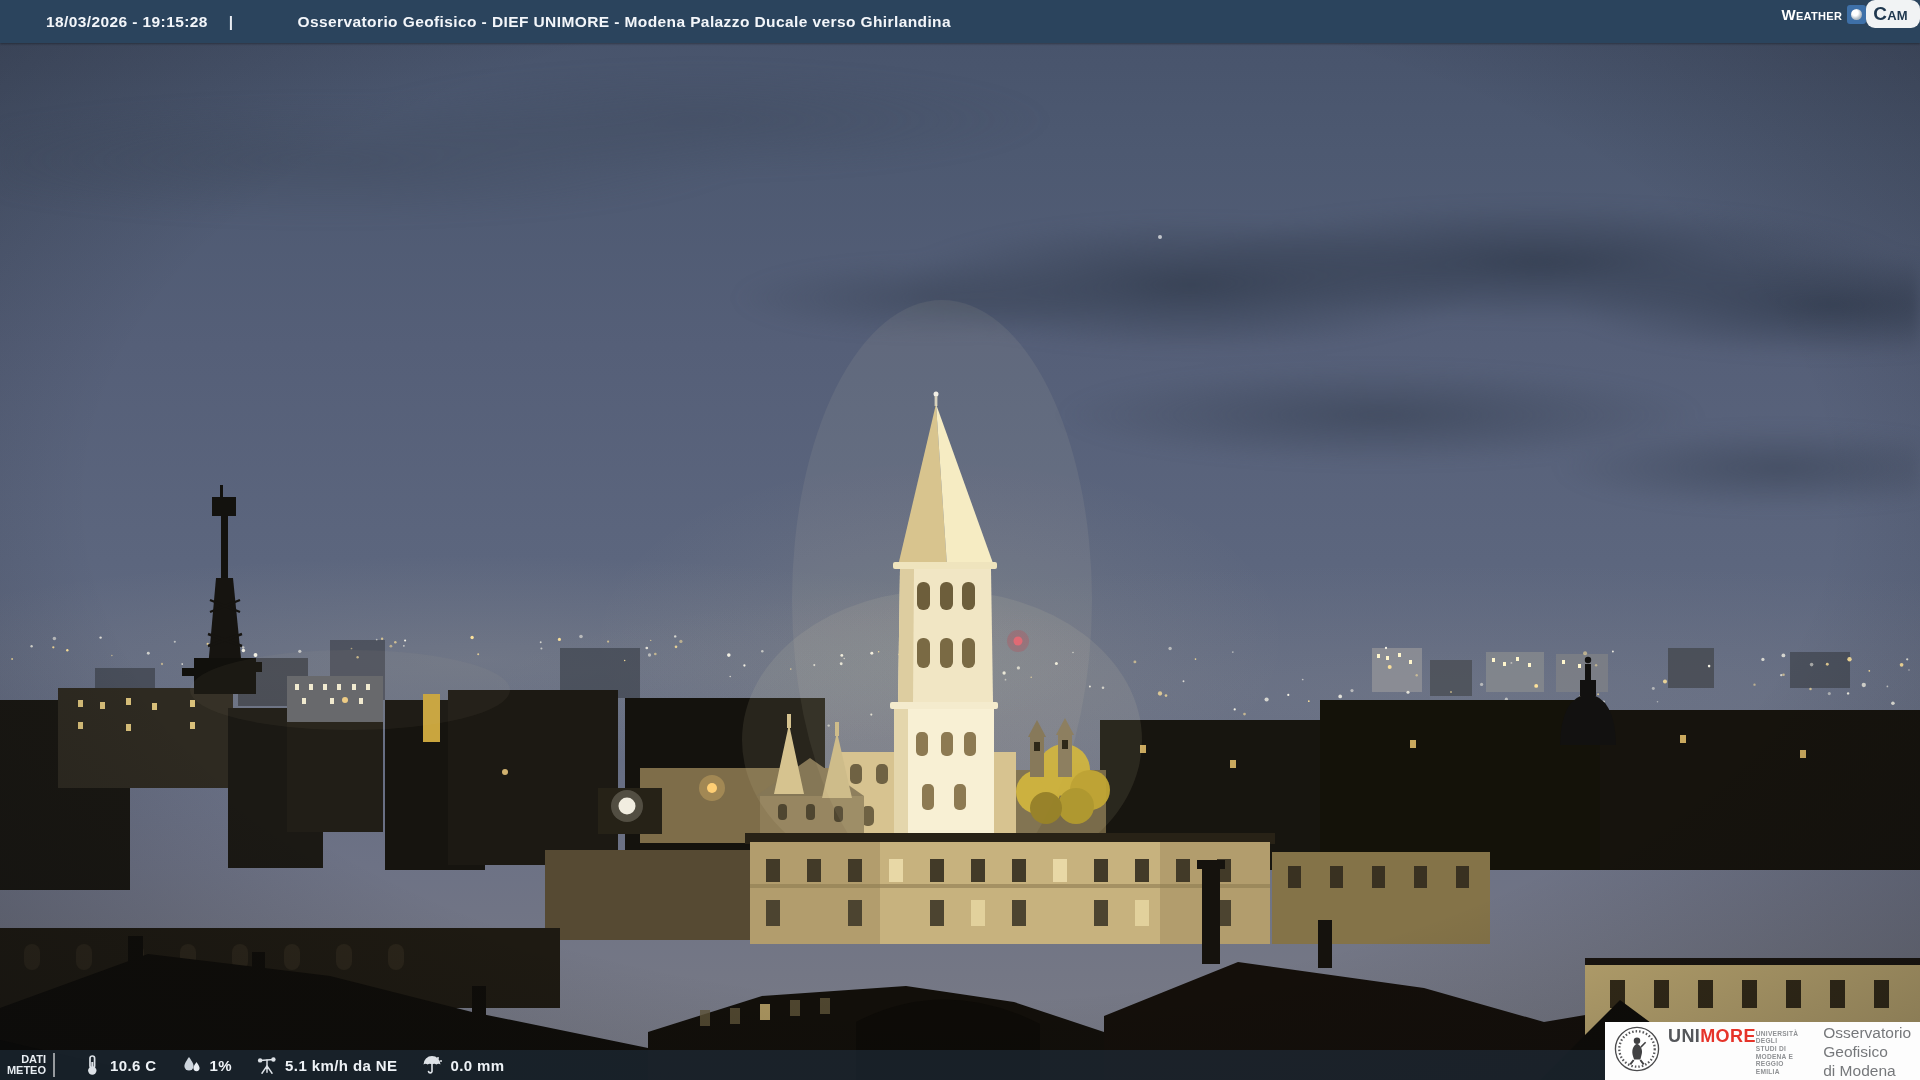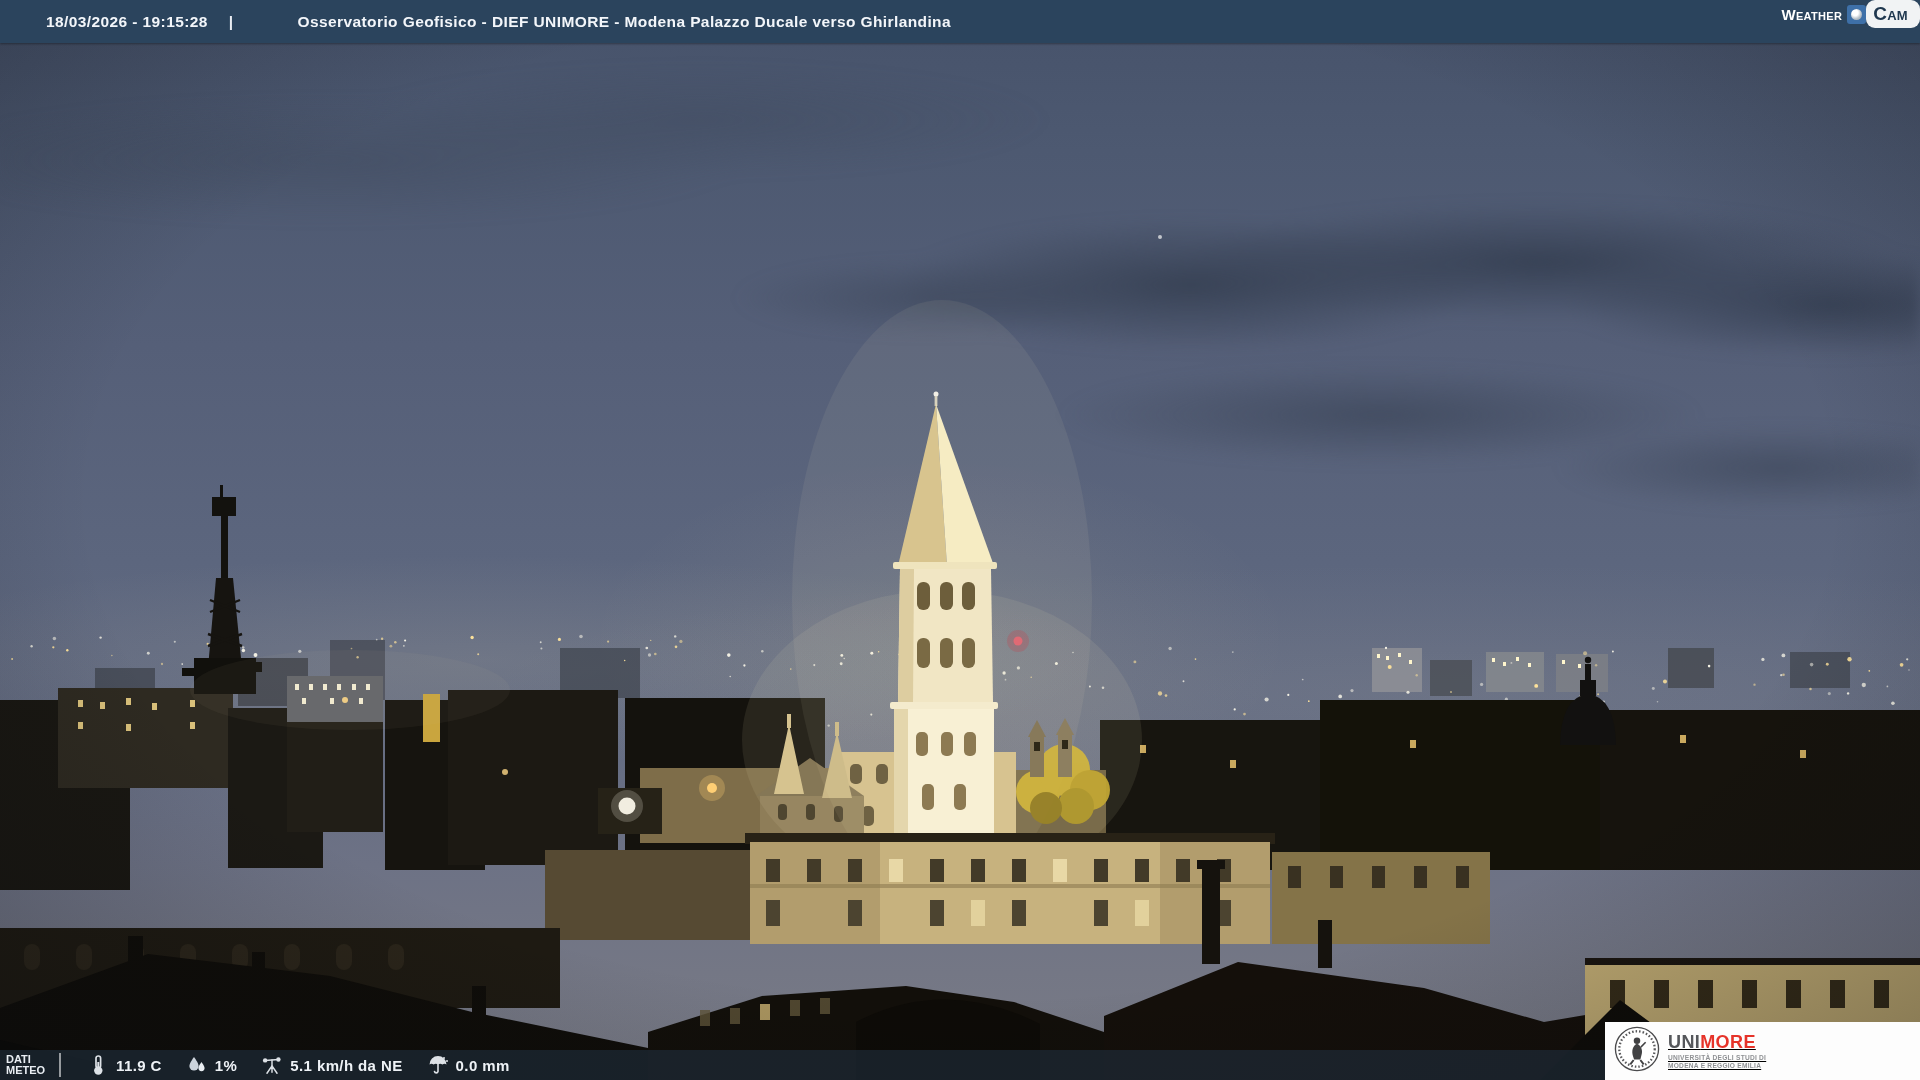--- a/index.html
+++ b/index.html
@@ -37,32 +37,32 @@
   .wcam{position:absolute;right:0;top:0;height:28px;display:flex;align-items:center;cursor:pointer;}
   .wcam .w{font-variant:small-caps;font-weight:700;color:#fff;font-size:15px;letter-spacing:.3px;margin-right:5px;}
   .wcam .lens{width:19px;height:19px;background:#3e70a8;border-radius:3px;display:flex;align-items:center;justify-content:center;margin-right:0;}
   .wcam .lens i{display:block;width:11px;height:11px;border-radius:50%;background:radial-gradient(circle at 38% 35%,#ffffff 0 30%,#b9c2ca 60%,#8d979f 100%);}
   .wcam .c{height:28px;display:flex;align-items:center;background:#f1f3f4;color:#20384f;
     font-variant:small-caps;font-weight:700;font-size:19px;padding:0 12px 0 7px;letter-spacing:.3px;border-radius:9px;}
 
   
   .bottom-bar{position:absolute;left:0;bottom:0;width:100%;height:30px;background:rgba(33,48,63,.58);
     display:flex;align-items:center;color:#eef2f6;}
-  .meteo-label{width:46px;text-align:left;font-size:11px;line-height:11px;font-weight:700;color:#e8edf2;padding-left:6px;}
+  .meteo-label{width:46px;text-align:right;font-size:11px;line-height:11px;font-weight:700;color:#e8edf2;}
   .bar-div{width:2px;height:24px;background:rgba(255,255,255,.55);margin:0 0 0 7px;}
   .metrics{display:flex;align-items:center;gap:24px;margin-left:26px;}
   .metric{display:flex;align-items:center;gap:7px;}
   .metric .val{font-size:15px;font-weight:700;letter-spacing:.4px;white-space:nowrap;}
   .micon{display:flex;align-items:center;justify-content:center;width:22px;height:22px;}
 
   
   .brand-box{position:absolute;right:0;bottom:0;width:315px;height:58px;background:#fdfdfd;
     display:flex;align-items:center;padding-left:9px;box-sizing:border-box;cursor:pointer;}
   .seal{flex:0 0 auto;margin-right:8px;}
-  .uni-block{display:flex;flex-direction:column;line-height:1;margin-right:25px;text-decoration:underline;}
+  .uni-block{display:flex;flex-direction:row;line-height:1;margin-right:25px;}
   .uni-line{font-size:18px;font-weight:700;letter-spacing:.4px;}
   .uni-line .uni{color:#54565a;}
   .uni-line .more{color:#e63329;}
   .uni-sub{margin-top:3px;font-size:6.6px;line-height:7.6px;color:#8f9194;letter-spacing:.25px;font-weight:700;}
   .obs-block{font-size:15.5px;line-height:19px;color:#76787b;}
 </style>
 </head>
 <body>
 
 <div class="stage">
@@ -516,21 +516,21 @@
     <div class="metrics">
 
       <div class="metric">
         <span class="micon">
           <svg width="22" height="22" viewBox="0 0 22 22">
             <rect x="9" y="2" width="4.6" height="12" rx="2.3" fill="none" stroke="#dde2e7" stroke-width="1.7"></rect>
             <circle cx="11.3" cy="16.6" r="4.2" fill="#dde2e7"></circle>
             <rect x="10.3" y="8" width="2" height="7" fill="#dde2e7"></rect>
           </svg>
         </span>
-        <span class="val">11.9 C</span>
+        <span class="val">10.6 C</span>
       </div>
 
       <div class="metric">
         <span class="micon">
           <svg width="22" height="22" viewBox="0 0 22 22">
             <path d="M8,3 C8,3 3.4,9 3.4,12 a4.6,4.6 0 0 0 9.2,0 C12.6,9 8,3 8,3 Z" fill="#ccd4dc"></path>
             <path d="M15.5,8 C15.5,8 12.4,12.1 12.4,14.1 a3.1,3.1 0 0 0 6.2,0 C18.6,12.1 15.5,8 15.5,8 Z" fill="#e8edf2"></path>
           </svg>
         </span>
         <span class="val">1%</span>
@@ -577,15 +577,19 @@
     </span>
     <div class="uni-block">
       <div class="uni-line">
         <span class="uni">UNI</span><span class="more">MORE</span>
       </div>
       <div class="uni-sub">
         <div>UNIVERSITÀ DEGLI STUDI DI</div>
         <div>MODENA E REGGIO EMILIA</div>
       </div>
     </div>
+    <div class="obs-block">
+      <div>Osservatorio Geofisico</div>
+      <div>di Modena</div>
+    </div>
   </div>
 
 </div>
 
 </body></html>

